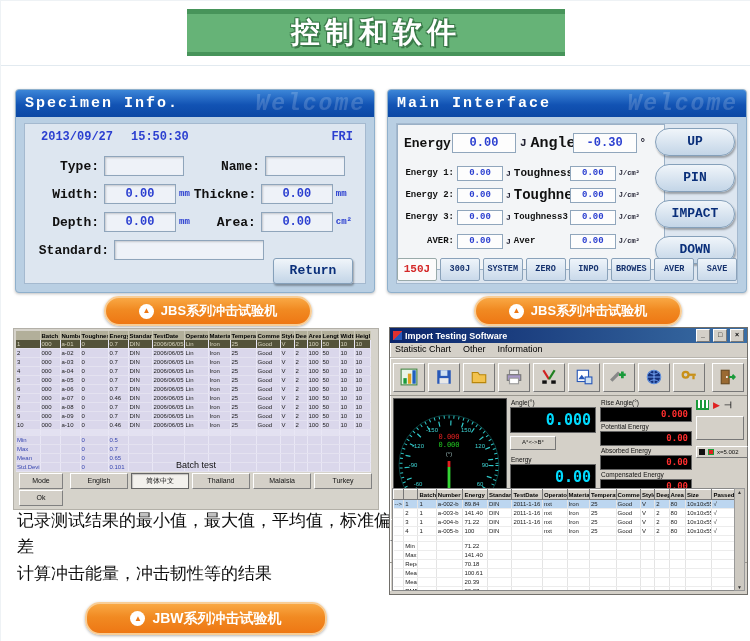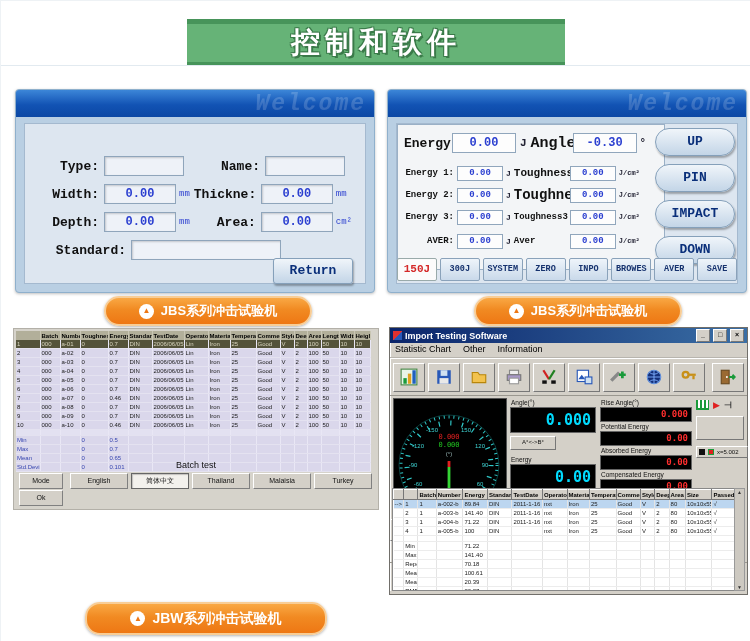--- a/index.html
+++ b/index.html
@@ -1,37 +1,37 @@
 <!DOCTYPE html>
 <html><head>
 <meta charset="utf-8">
 <style>
   html,body{margin:0;padding:0;background:#fff;font-family:"Liberation Sans",sans-serif;}
   .page{position:relative;width:750px;height:641px;background:#ffffff;overflow:hidden;border:1px solid #eef2f5;}
   .rule{position:absolute;top:64px;left:0;width:100%;height:1px;background:#e2eaf0;}
 
   
-  .banner{position:absolute;left:186px;top:18px;width:378px;height:38px;background:#66b377;
+  .banner{position:absolute;left:186px;top:8px;width:378px;height:38px;background:#66b377;
     border-top:5px solid #47945a;border-bottom:4px solid #47945a;display:flex;align-items:center;justify-content:center;}
   .banner span{font-size:29px;font-weight:bold;color:#fff;letter-spacing:5px;
     text-shadow:2px 2px 0 #3a7a49,-1px -1px 0 #3a7a49,1px -1px 0 #3a7a49,-1px 1px 0 #3a7a49;}
 
   
   .device{position:absolute;width:358px;height:202px;background:#b9cfe3;border:1px solid #8fb0cc;border-radius:4px;
     box-shadow:0 1px 3px rgba(0,0,0,.25);overflow:hidden;font-family:"Liberation Mono","DejaVu Sans Mono",monospace;}
   .device-header{position:relative;height:27px;background:linear-gradient(180deg,#3c86d8 0%,#1253b4 55%,#0b47a4 100%);
     color:#fff;font-weight:bold;font-size:15px;letter-spacing:2px;line-height:27px;padding-left:9px;}
   .watermark{position:absolute;right:8px;top:1px;font-style:italic;font-weight:bold;font-size:23px;letter-spacing:2px;
     color:rgba(255,255,255,.17);}
   .spec-body,.mi-wrap{position:absolute;left:8px;right:8px;top:33px;bottom:8px;background:#dde6f0;border:1px solid #a4b9cf;}
   .srow{position:absolute;left:12px;right:8px;display:flex;align-items:center;}
   .slabel{font-weight:bold;font-size:13px;color:#101010;text-align:right;white-space:pre;}
   .sfield{height:18px;background:#eef2f8;border:1px solid #8fa5bb;box-shadow:inset 1px 1px 2px rgba(0,0,0,.18);
     color:#2b3fd0;font-weight:bold;font-size:12px;text-align:center;line-height:18px;margin-left:5px;}
-  .sunit{font-size:9px;color:#2b3fd0;margin-left:3px;font-weight:normal;}
+  .sunit{font-size:9px;color:#2b3fd0;margin-left:3px;font-weight:bold;}
   .spec-date{position:absolute;top:6px;left:16px;right:12px;display:flex;color:#2b3fd0;font-weight:bold;font-size:12px;}
   .lcd-btn{position:absolute;right:12px;width:78px;height:24px;background:linear-gradient(#f0f5fa,#c3d5e7);
     border:1px solid #85a0ba;border-radius:3px;color:#0a2f7a;font-weight:bold;font-size:13px;text-align:center;
     line-height:23px;box-shadow:1px 2px 2px rgba(0,0,0,.3);font-family:"Liberation Mono",monospace;}
 
   .mi-panel{position:absolute;left:0;top:0;width:266px;height:144px;background:#f3f5f7;border:1px solid #9ab0c6;}
   .mirow{position:absolute;left:6px;right:4px;display:flex;align-items:center;}
   .milabel{font-weight:bold;color:#111;text-align:right;white-space:pre;}
   .mifield{background:#fdfdfd;border:1px solid #90a6bc;color:#2b3fd0;font-weight:bold;text-align:center;}
   .miunit{color:#223;font-weight:bold;}
@@ -132,23 +132,29 @@
 <body>
 
 <div class="page">
   <div class="banner">
     <span>控制和软件</span>
   </div>
   <div class="rule"></div>
 
   <div class="device" style="left:14px;top:88px;">
     <div class="device-header">
+      <span>Specimen Info.</span>
       <span class="watermark">Welcome</span>
     </div>
     <div class="spec-body">
+      <div class="spec-date">
+        <span>2013/09/27</span>
+        <span style="margin-left:18px;">15:50:30</span>
+        <span style="margin-left:auto;">FRI</span>
+      </div>
       <div class="srow" style="top:32px;">
         <span class="slabel" style="width:62px;">Type:</span>
         <span class="sfield" style="width:78px;"></span>
         <span class="slabel" style="width:66px;margin-left:10px;">Name:</span>
         <span class="sfield" style="width:78px;"></span>
       </div>
       <div class="srow" style="top:60px;">
         <span class="slabel" style="width:62px;">Width:</span>
         <span class="sfield" style="width:70px;">0.00</span>
         <span class="sunit">mm</span>
@@ -158,29 +164,30 @@
       </div>
       <div class="srow" style="top:88px;">
         <span class="slabel" style="width:62px;">Depth:</span>
         <span class="sfield" style="width:70px;">0.00</span>
         <span class="sunit">mm</span>
         <span class="slabel" style="width:62px;margin-left:4px;">Area:</span>
         <span class="sfield" style="width:70px;">0.00</span>
         <span class="sunit">cm²</span>
       </div>
       <div class="srow" style="top:116px;">
-        <span class="slabel" style="width:72px;margin-left:17px;">Standard:</span>
+        <span class="slabel" style="width:72px;">Standard:</span>
         <span class="sfield" style="width:148px;"></span>
       </div>
       <div class="lcd-btn" style="top:134px;">Return</div>
     </div>
   </div>
 
   <div class="device" style="left:386px;top:88px;">
     <div class="device-header">
+      <span>Main Interface</span>
       <span class="watermark">Welcome</span>
     </div>
     <div class="mi-wrap">
       <div class="mi-panel">
         <div class="mirow" style="top:8px;height:20px;">
           <span class="milabel" style="font-size:13px;width:48px;text-align:left;">Energy</span>
           <span class="mifield" style="width:62px;height:18px;font-size:12px;line-height:18px;">0.00</span>
           <span class="miunit" style="font-size:11px;margin:0 4px;">J</span>
           <span class="milabel" style="font-size:15px;width:42px;text-align:left;">Angle</span>
           <span class="mifield" style="width:62px;height:18px;font-size:12px;line-height:18px;">-0.30</span>
@@ -588,20 +595,24 @@
     <div class="lang-row">
         <div>English</div>
         <div>简体中文</div>
         <div>Thailand</div>
         <div>Malaisia</div>
         <div>Turkey</div>
       </div>
     <div class="mini-btn" style="top:161px;">Ok</div>
   </div>
 
+  <div class="desc">
+    <div>记录测试结果的最小值，最大值，平均值，标准偏差</div>
+    <div>计算冲击能量，冲击韧性等的结果</div>
+  </div>
 
   <div class="sw">
     <div class="sw-title">
       <span class="app-ico"></span>
       <span>Import Testing Software</span>
       <span class="spacer"></span>
       <span class="wbtn">_</span>
       <span class="wbtn">□</span>
       <span class="wbtn">×</span>
     </div>

